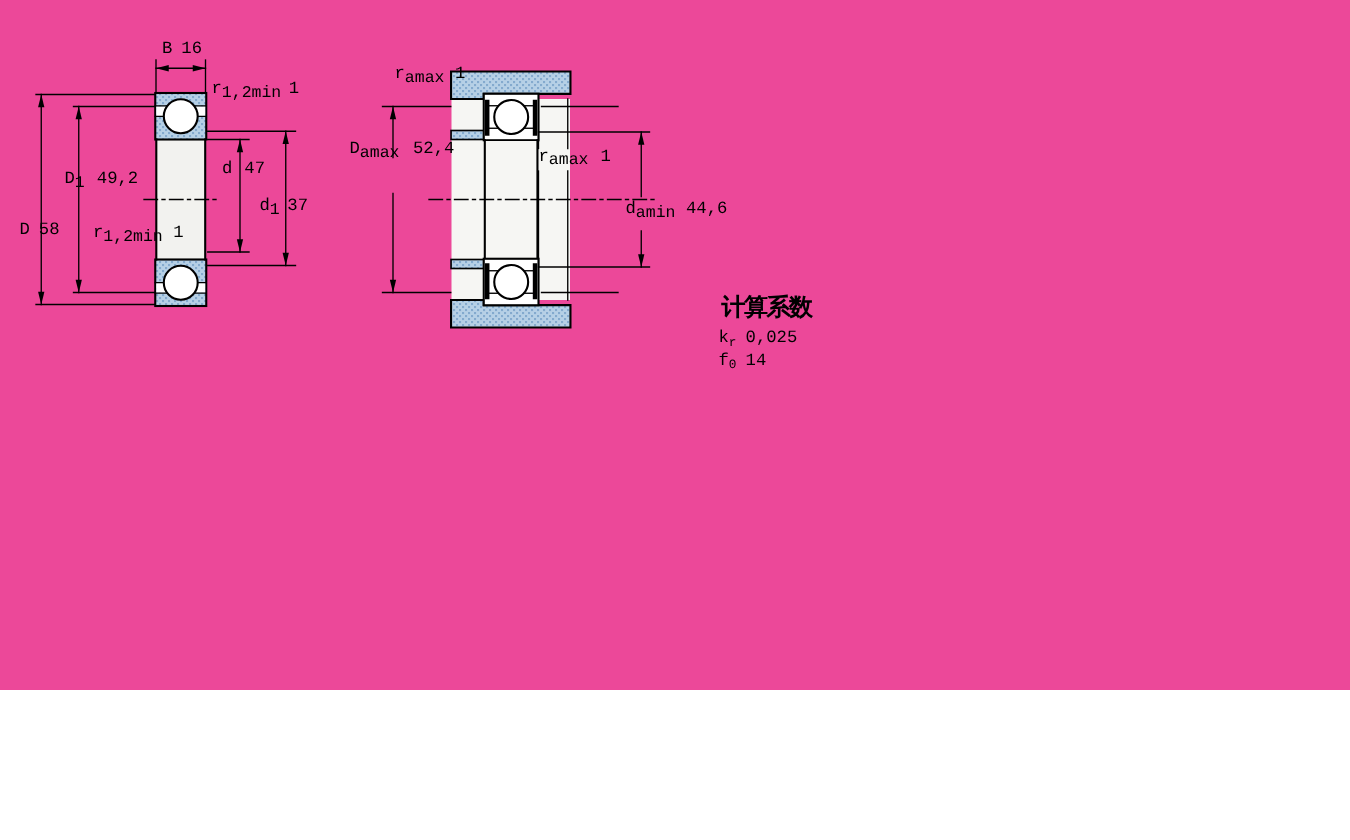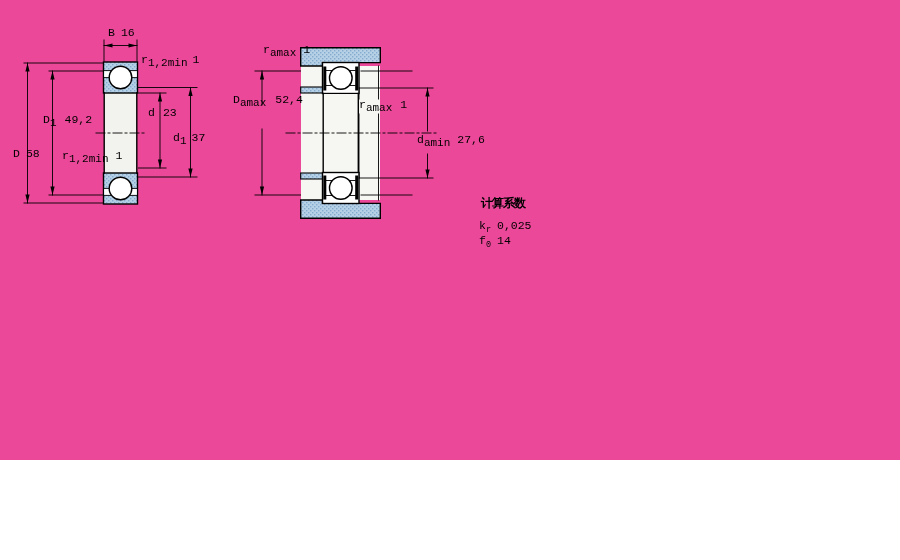--- a/index.html
+++ b/index.html
@@ -2,21 +2,21 @@
 <html><head>
 <meta charset="utf-8">
 <style>
   html,body{margin:0;padding:0;background:#ffffff;}
   .stage{position:relative;width:900px;height:460px;background:#ec4899;overflow:hidden;
          font-family:Liberation Mono, monospace;}
   .stage svg{position:absolute;left:0;top:0;}
   .lbl{position:absolute;font-size:11.5px;color:#000;white-space:nowrap;line-height:13px;}
   .lbl sub{font-size:11px;vertical-align:-2.5px;line-height:0;text-align:center;}
   .val{margin-left:6px;}
-  .calc-title{position:absolute;font-size:12px;font-weight:bold;letter-spacing:-1px;color:#000;white-space:nowrap;}
+  .calc-title{position:absolute;font-size:16px;font-weight:bold;letter-spacing:-1px;color:#000;white-space:nowrap;}
   .calc-row{position:absolute;font-size:11.5px;color:#000;white-space:nowrap;}
   .calc-row sub{font-size:8.5px;vertical-align:-2.5px;line-height:0;}
 </style>
 </head>
 <body>
 
 <div class="stage">
 
 <svg width="900" height="560" viewBox="0 0 900 560">
   <defs>
@@ -159,41 +159,41 @@
 
 <div class="lbl" style="left:43px;top:113px;">
   <span>D</span><sub>1</sub><span class="val" style="margin-left:8px;">49,2</span>
 </div>
 
 <div class="lbl" style="left:62px;top:149px;">
   <span>r</span><sub>1,2min</sub><span class="val" style="margin-left:7px;">1</span>
 </div>
 
 <div class="lbl" style="left:148px;top:106px;">
-  <span>d</span><span class="val" style="margin-left:8px;">23</span>
+  <span>d</span><span class="val" style="margin-left:8px;">47</span>
 </div>
 
 <div class="lbl" style="left:173px;top:131px;">
   <span>d</span><sub>1</sub><span class="val" style="margin-left:5px;">37</span>
 </div>
 
 <div class="lbl" style="left:263px;top:43px;">
   <span>r</span><sub>amax</sub><span class="val" style="margin-left:7px;">1</span>
 </div>
 
 <div class="lbl" style="left:233px;top:93px;">
   <span>D</span><sub>amax</sub><span class="val" style="margin-left:9px;">52,4</span>
 </div>
 
 <div class="lbl" style="left:359px;top:98px;">
   <span>r</span><sub>amax</sub><span class="val" style="margin-left:8px;">1</span>
 </div>
 
 <div class="lbl" style="left:417px;top:133px;">
-  <span>d</span><sub>amin</sub><span class="val" style="margin-left:7px;">27,6</span>
+  <span>d</span><sub>amin</sub><span class="val" style="margin-left:7px;">44,6</span>
 </div>
 
 <div class="calc-title" style="left:481px;top:195px;">计算系数</div>
 
 <div class="calc-row" style="left:479px;top:219px;">
   <span>k</span><sub>r</sub><span class="val">0,025</span>
 </div>
 
 <div class="calc-row" style="left:479px;top:234px;text-align:right;">
   <span>f</span><sub>0</sub><span class="val">14</span>

